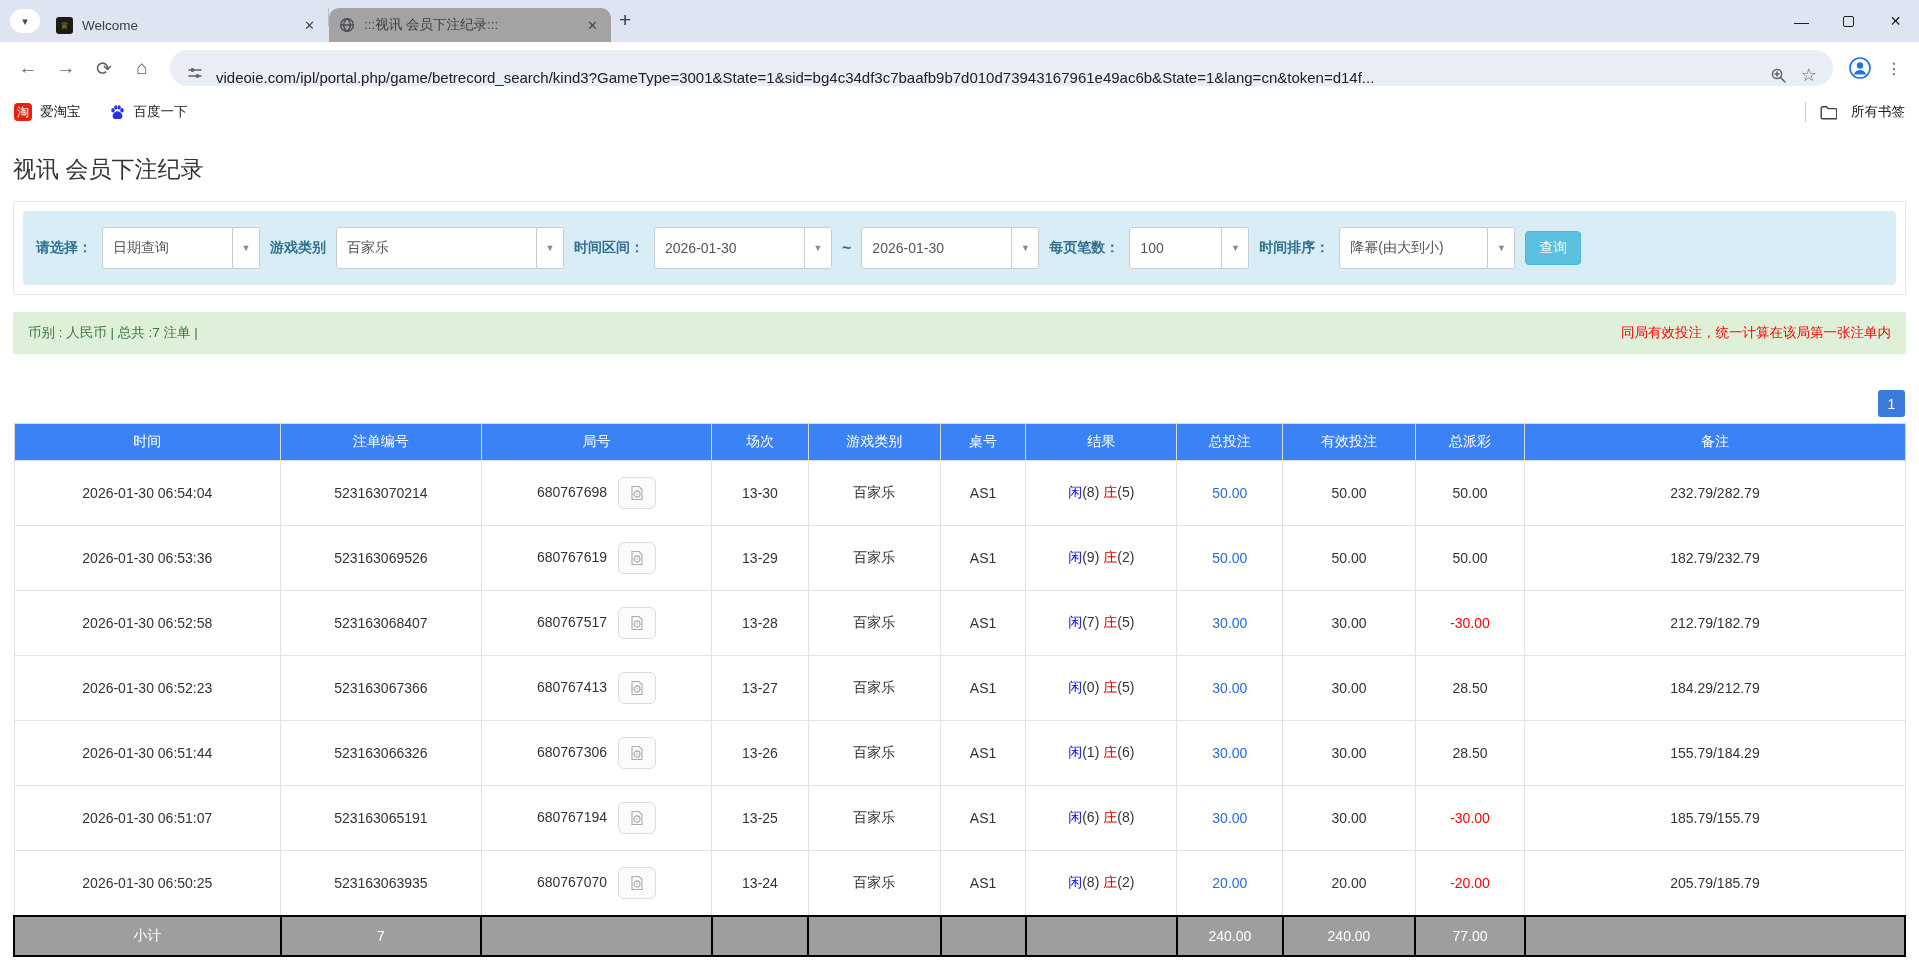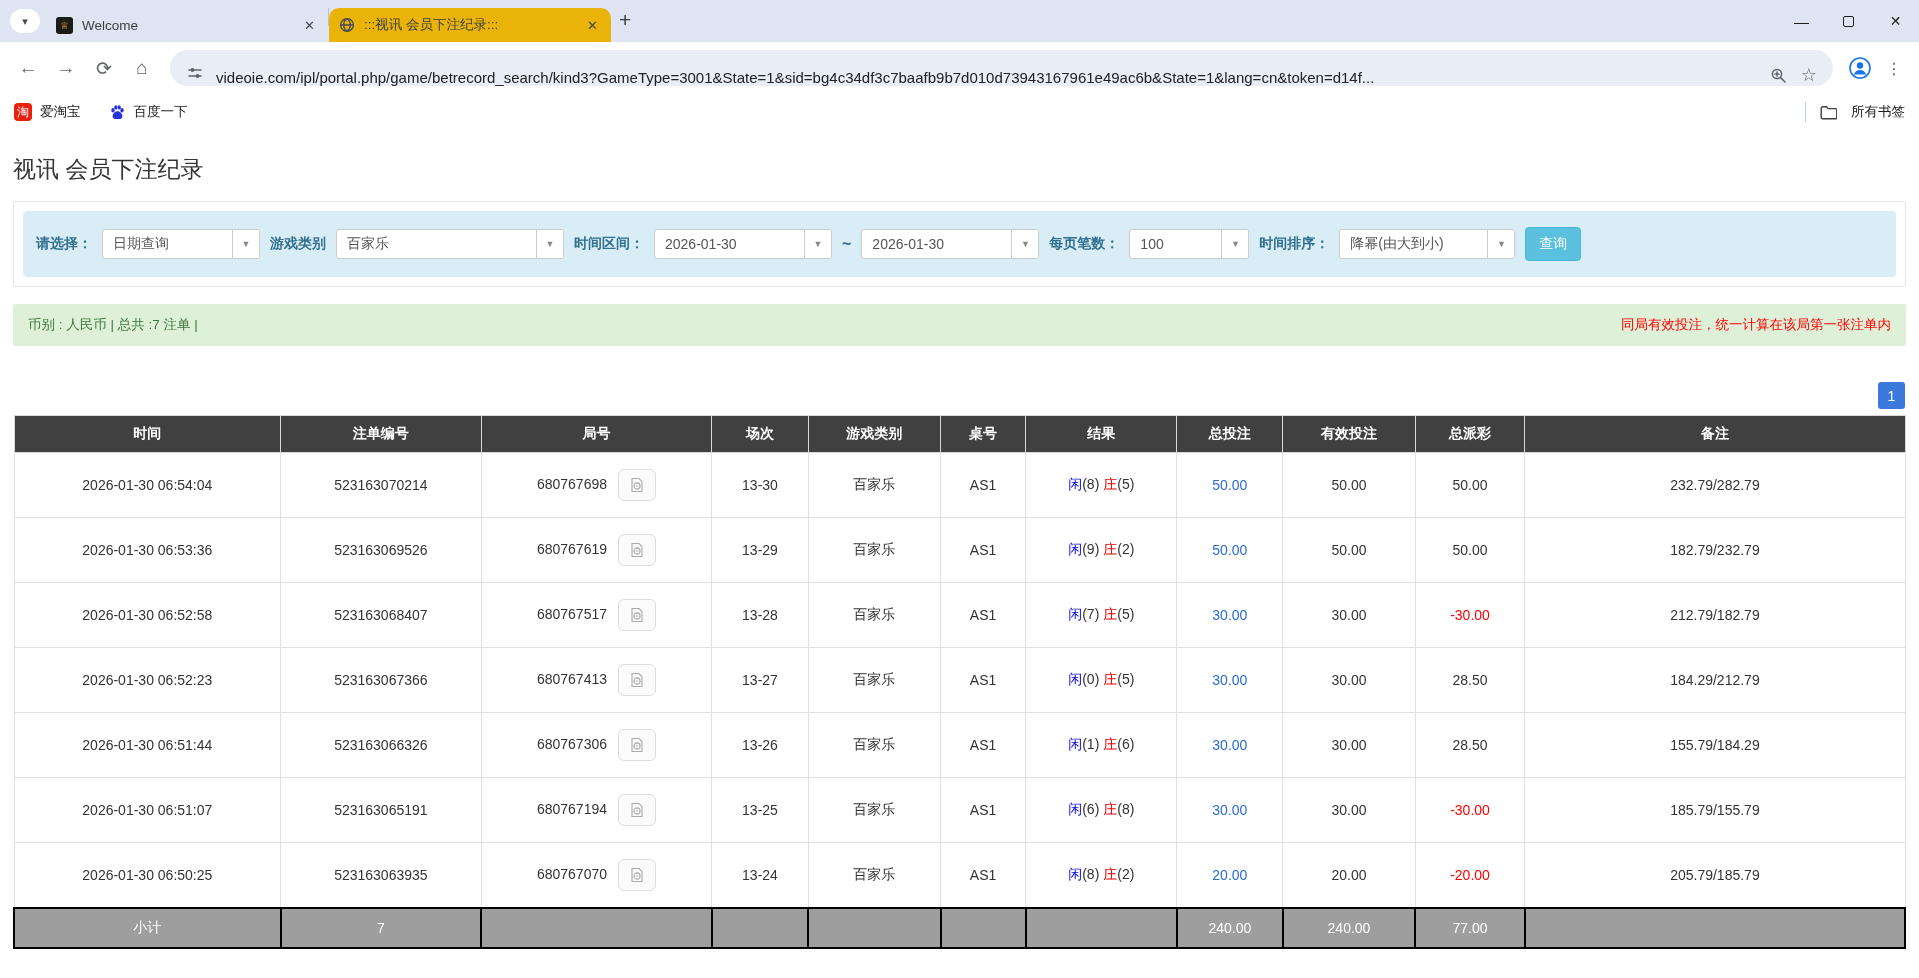--- a/index.html
+++ b/index.html
@@ -9,21 +9,21 @@
     font-family:"Liberation Sans","DejaVu Sans",sans-serif;
     background:#fff; color:#333;
   }
 
   
   .tabstrip { height:42px; background:#dee4f1; display:flex; align-items:flex-end; padding-left:6px; position:relative; }
   .tab-search-btn { width:30px; height:24px; margin:0 6px 9px 4px; background:#fff; border-radius:12px;
     display:flex; align-items:center; justify-content:center; color:#45494e; font-size:11px; }
   .tab { display:flex; align-items:center; gap:9px; width:282px; height:34px; padding:0 8px 0 10px;
     border-radius:10px 10px 0 0; color:#3c4043; font-size:13.5px; }
-  .tab.active { background:#eab308; }
+  .tab.active { background:#a3a3a3; }
   .tab .tab-title { flex:1; white-space:nowrap; overflow:hidden; text-overflow:ellipsis; }
   .tab .tab-close { font-size:13px; color:#45494e; padding:2px 5px; border-radius:50%; }
   .tab-divider { width:1px; height:18px; background:#b9c2d4; margin-bottom:16px; }
   .favicon-welcome { width:17px; height:17px; background:#1d1b16; border-radius:3px; display:flex; align-items:center; justify-content:center;
     color:#d7a93c; font-size:10px; flex:0 0 auto; }
   .newtab-btn { font-size:21px; color:#3c4043; margin:0 0 12px 8px; line-height:1; }
   .win-controls { position:absolute; right:0; top:0; height:42px; display:flex; }
   .win-btn { width:47px; height:100%; display:flex; align-items:center; justify-content:center; color:#1f1f1f; }
   .win-btn .sq { width:11px; height:11px; border:1.3px solid #1f1f1f; border-radius:2px; }
   .win-btn.min { font-size:15px; }
@@ -46,37 +46,37 @@
   .bm-right { margin-left:auto; display:flex; align-items:center; gap:14px; }
   .bm-vdiv { width:1px; height:20px; background:#bcd0ee; }
 
   
   .content { padding:0 13px; }
   .page-title { font-size:23px; font-weight:500; color:#333; margin:24px 0 16px; }
 
   .filter-panel { border:1px solid #e6e6e6; padding:9px; border-radius:2px; }
   .filter-bar { background:#d9edf7; border-radius:4px; padding:16px 13px; display:flex; align-items:center; gap:10px; }
   .f-label { color:#31708f; font-weight:bold; font-size:14px; white-space:nowrap; }
-  .selectbox { background:#fff; border:1px solid #ccc; border-radius:3px; height:30px; display:flex; align-items:stretch; font-size:14px; color:#555; overflow:hidden; }
+  .selectbox { background:#fff; border:1px solid #ccc; border-radius:3px; height:42px; display:flex; align-items:stretch; font-size:14px; color:#555; overflow:hidden; }
   .selectbox .val { padding:0 10px; flex:1; display:flex; align-items:center; white-space:nowrap; }
   .selectbox .arrow { width:27px; border-left:1px solid #ccc; display:flex; align-items:center; justify-content:center; color:#8a8a8a; font-size:9px; background:#fff; }
   .w-mode { width:158px; } .w-game { width:228px; } .w-date { width:178px; } .w-size { width:120px; } .w-sort { width:176px; }
   .tilde { color:#31708f; font-weight:bold; }
   .search-btn { background:#5bc0de; border:1px solid #46b8da; color:#fff; font-size:14px; height:34px; padding:0 13px; border-radius:4px; }
 
   .summary-bar { margin-top:17px; background:#dff0d8; padding:12px 15px; display:flex; align-items:center; font-size:13.5px; border-radius:2px; }
   .summary-left { color:#3c763d; }
   .summary-right { margin-left:auto; color:#ff0000; }
 
   .pag-row { display:flex; justify-content:flex-end; margin:36px 1px 6px; }
   .page-btn { min-width:27px; height:27px; background:#3b79dc; color:#fff; display:flex; align-items:center; justify-content:center;
     font-size:14px; border-radius:3px; }
 
   table.bet { width:100%; border-collapse:collapse; table-layout:fixed; }
-  table.bet th { background:#404040; color:#fff; font-size:14px; font-weight:bold; padding:9px 4px; border:1px solid #d9d9d9; }
+  table.bet th { background:#3b82f6; color:#fff; font-size:14px; font-weight:normal; padding:9px 4px; border:1px solid #d9d9d9; }
   table.bet td { text-align:center; font-size:14px; color:#333; padding:16px 6px; border:1px solid #e2e2e2; background:#fff; }
   .film-btn { width:38px; height:32px; border:1px solid #ddd; background:#fbfbfb; border-radius:6px;
     display:inline-flex; align-items:center; justify-content:center; vertical-align:middle; margin-left:7px; }
   .amt-blue { color:#2a6bd8; }
   .neg { color:#ff0000; }
   .res-p { color:#0b0bdd; }
   .res-b { color:#e00000; }
   tr.sub td { background:#9e9e9e; color:#fff; border:2px solid #000000; padding:10px 6px; }
 </style>
 </head>

